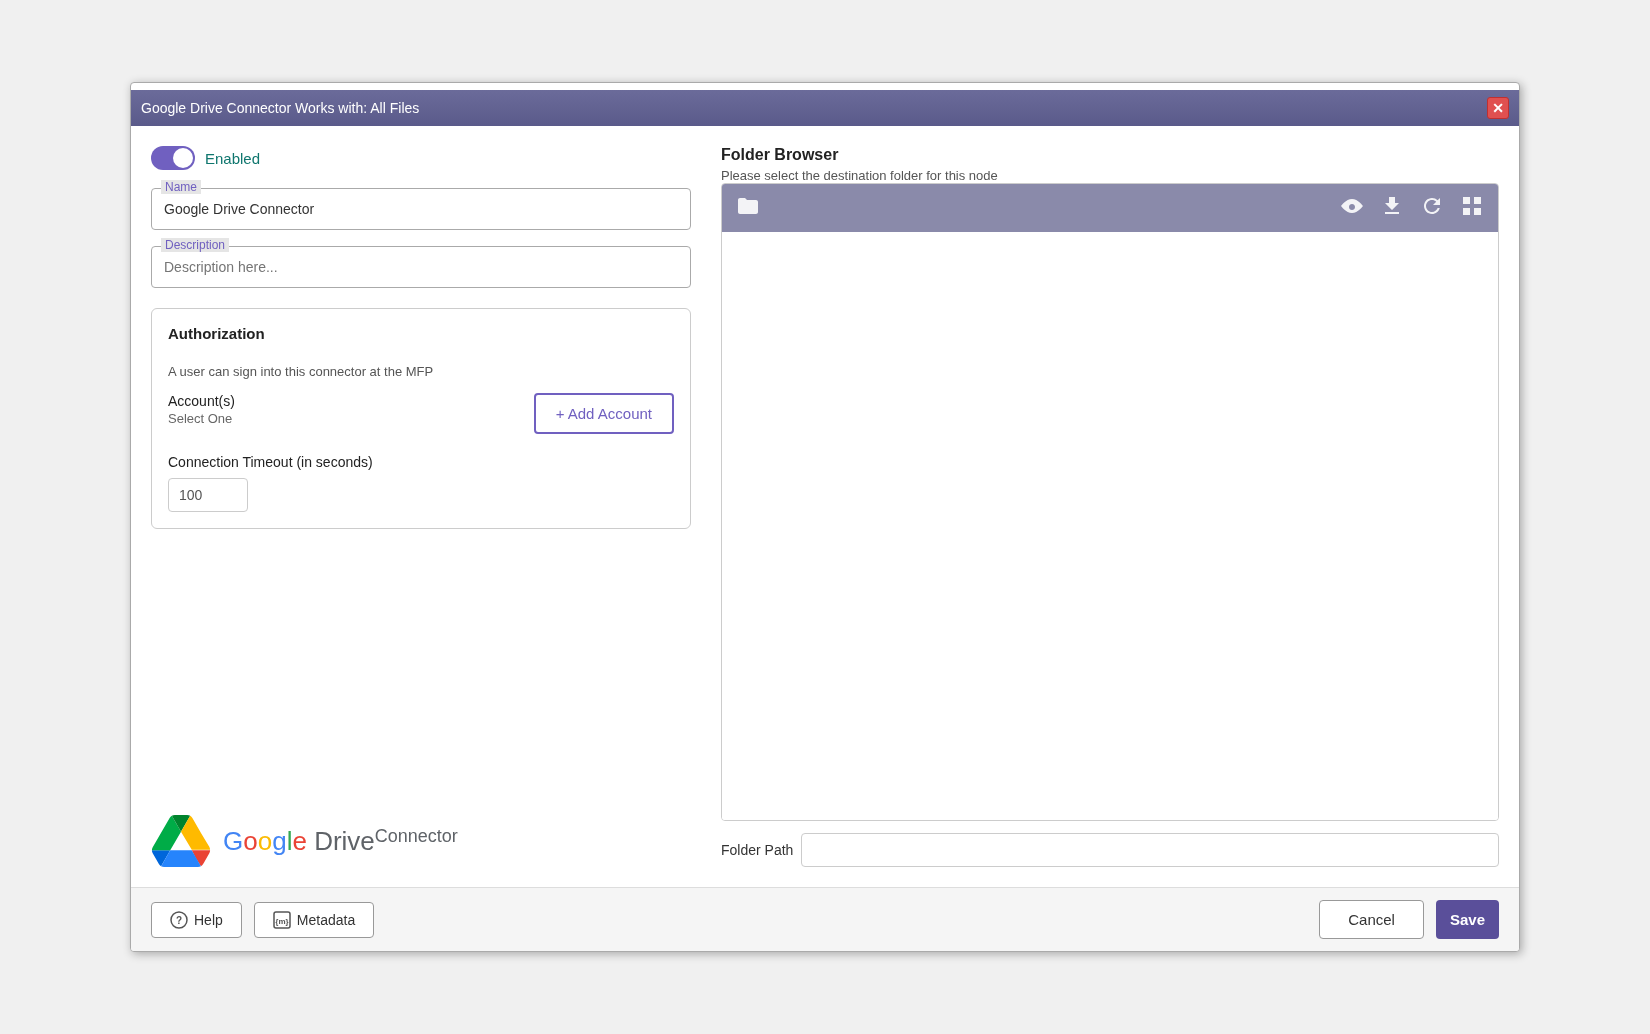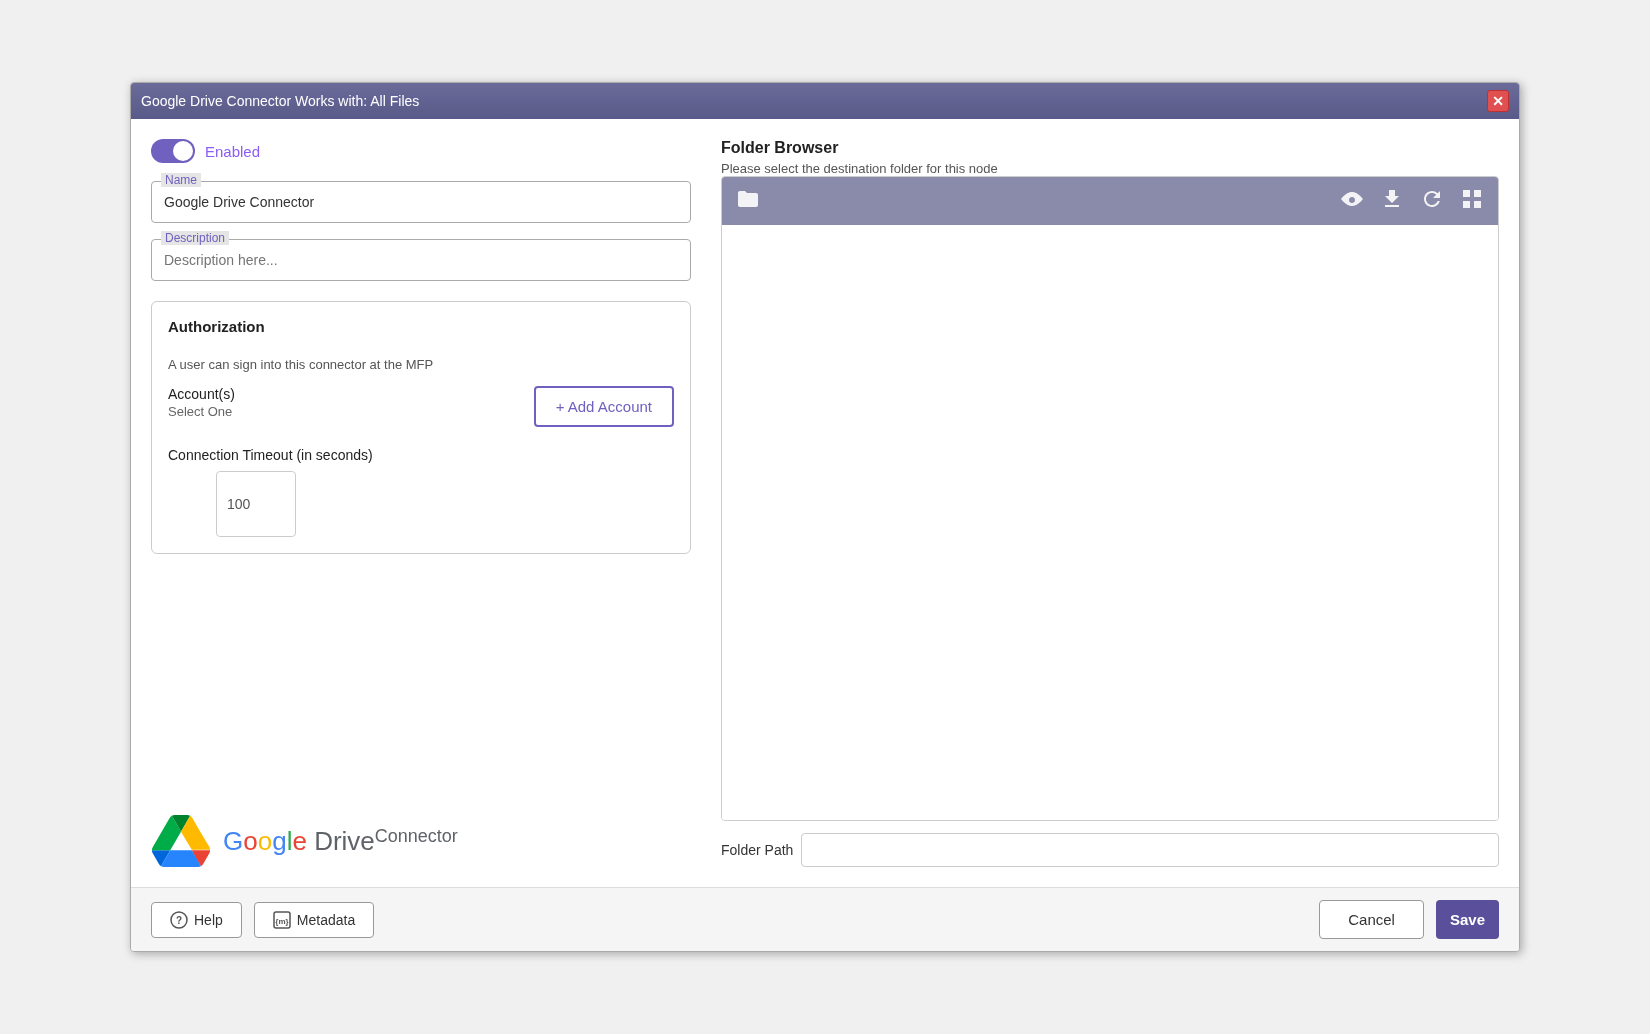--- a/index.html
+++ b/index.html
@@ -24,20 +24,21 @@
     }
     
     .title-bar {
       background: linear-gradient(to bottom, #6b6b9a, #5a5a8a);
       display: flex;
       align-items: center;
       justify-content: space-between;
       padding: 0 10px;
       height: 36px;
       flex-shrink: 0;
+      margin-top: 7px;
     }
     .title-bar-text {
       color: #ffffff;
       font-size: 14px;
       font-weight: 500;
     }
     .close-btn {
       width: 22px;
       height: 22px;
       background: #e05050;
@@ -86,21 +87,21 @@
       width: 20px;
       height: 20px;
       background: white;
       border-radius: 50%;
       top: 2px;
       right: 2px;
       transition: left 0.2s;
     }
     .enabled-label {
       font-size: 15px;
-      color: #8b5cf6;
+      color: #0f766e;
     }
     
     .field-group {
       position: relative;
       margin-bottom: 16px;
     }
     .field-group label {
       position: absolute;
       top: -8px;
       left: 10px;
@@ -174,26 +175,25 @@
       text-align: center;
     }
     .connection-timeout-label {
       font-size: 14px;
       font-weight: 500;
       color: #222;
       margin-bottom: 8px;
     }
     .timeout-input {
       width: 80px;
-      padding: 24px 10px;
+      padding: 8px 10px;
       border: 1px solid #ccc;
       border-radius: 4px;
       font-size: 14px;
       color: #555;
-      margin-left: 48px;
     }
     
     .logo-area {
       display: flex;
       align-items: center;
       gap: 12px;
       margin-top: auto;
       padding-top: 20px;
     }
     .gdrive-logo {

